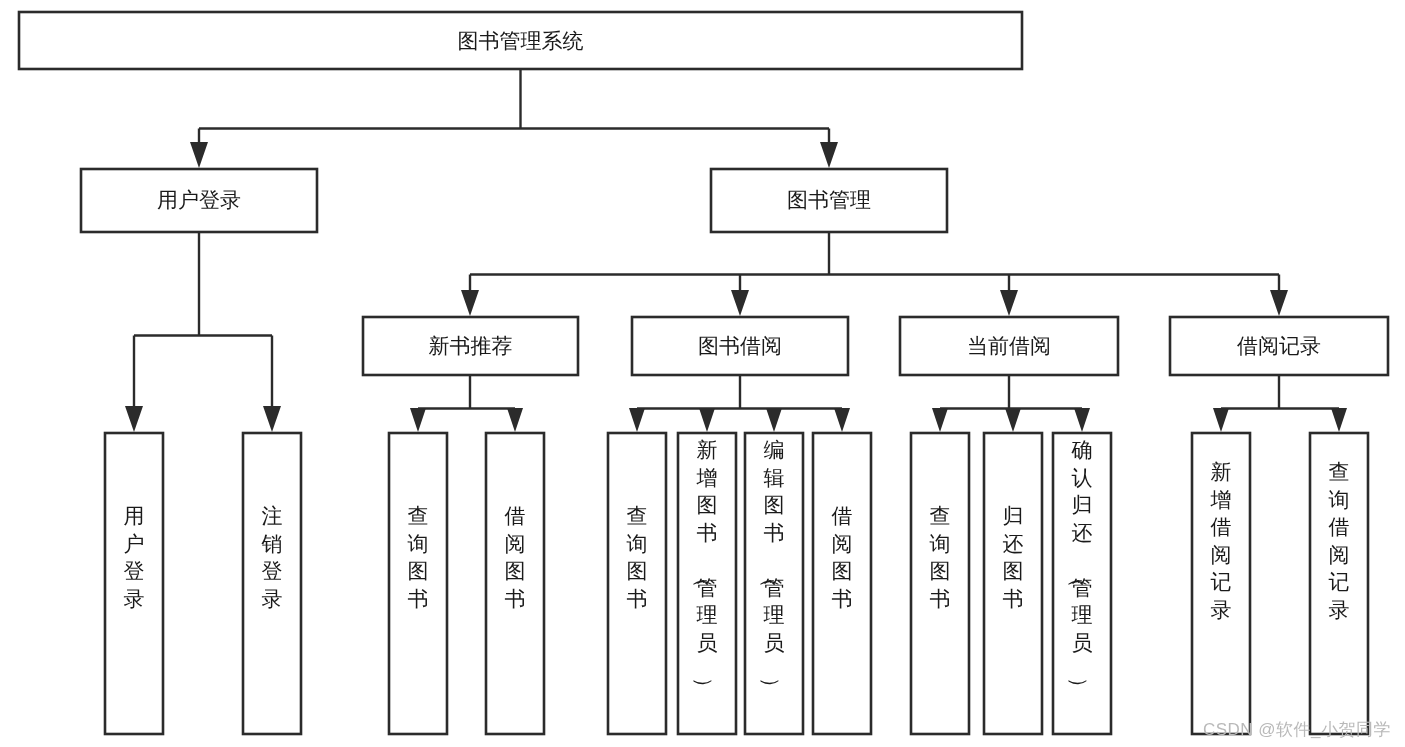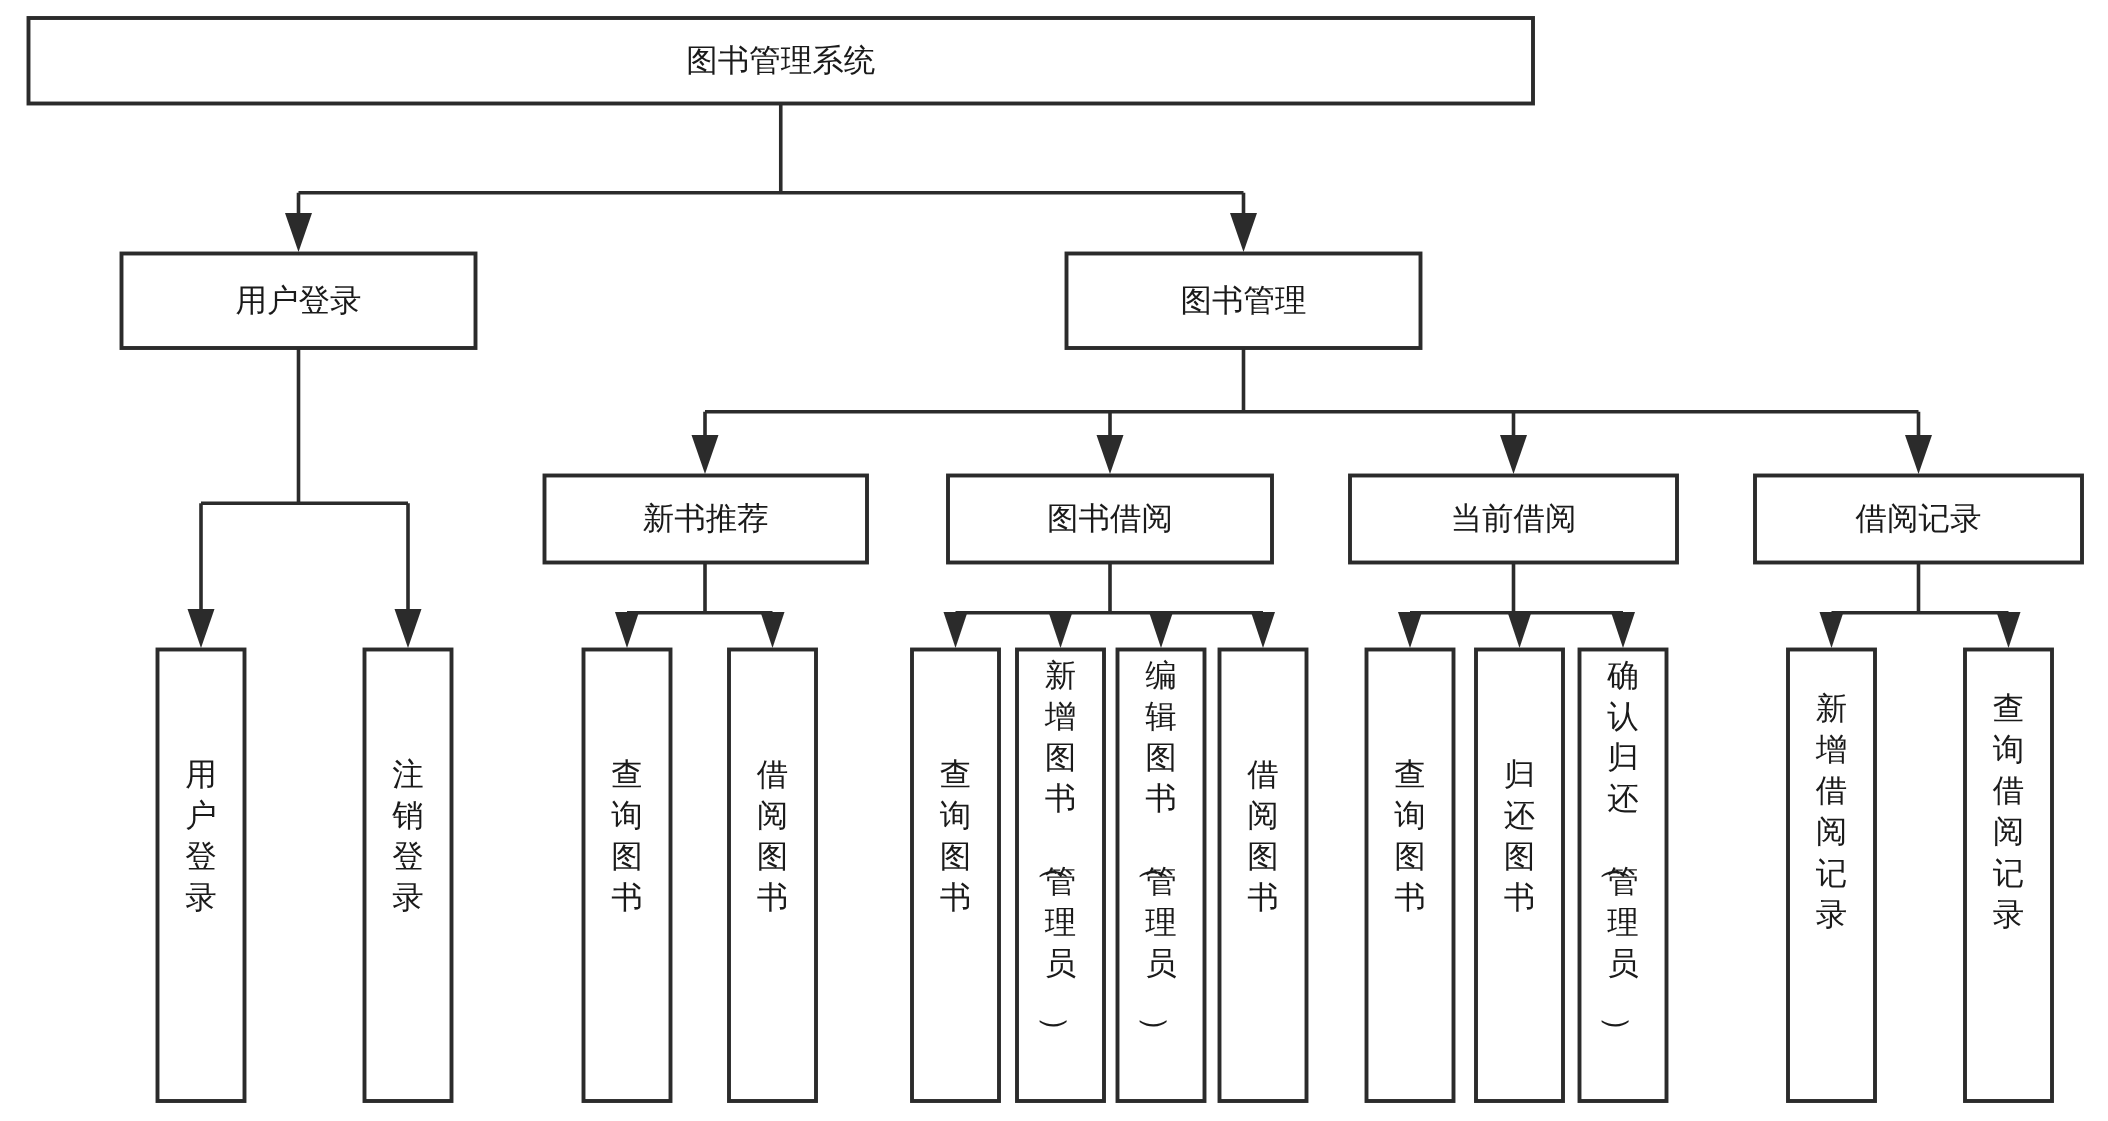--- a/index.html
+++ b/index.html
@@ -231,13 +231,14 @@
       <rect class="node-box" x="1192" y="433" width="58" height="301"></rect>
       <text class="node-label-v" x="1221" y="479"><tspan x="1221" y="479">新</tspan><tspan x="1221" y="506.5">增</tspan><tspan x="1221" y="534">借</tspan><tspan x="1221" y="561.5">阅</tspan><tspan x="1221" y="589">记</tspan><tspan x="1221" y="616.5">录</tspan></text>
     </g>
 
     <g>
       <rect class="node-box" x="1310" y="433" width="58" height="301"></rect>
       <text class="node-label-v" x="1339" y="479"><tspan x="1339" y="479">查</tspan><tspan x="1339" y="506.5">询</tspan><tspan x="1339" y="534">借</tspan><tspan x="1339" y="561.5">阅</tspan><tspan x="1339" y="589">记</tspan><tspan x="1339" y="616.5">录</tspan></text>
     </g>
   </svg>
 
+  <div class="watermark">CSDN @软件_小贺同学</div>
 </div>
 
 </body></html>

